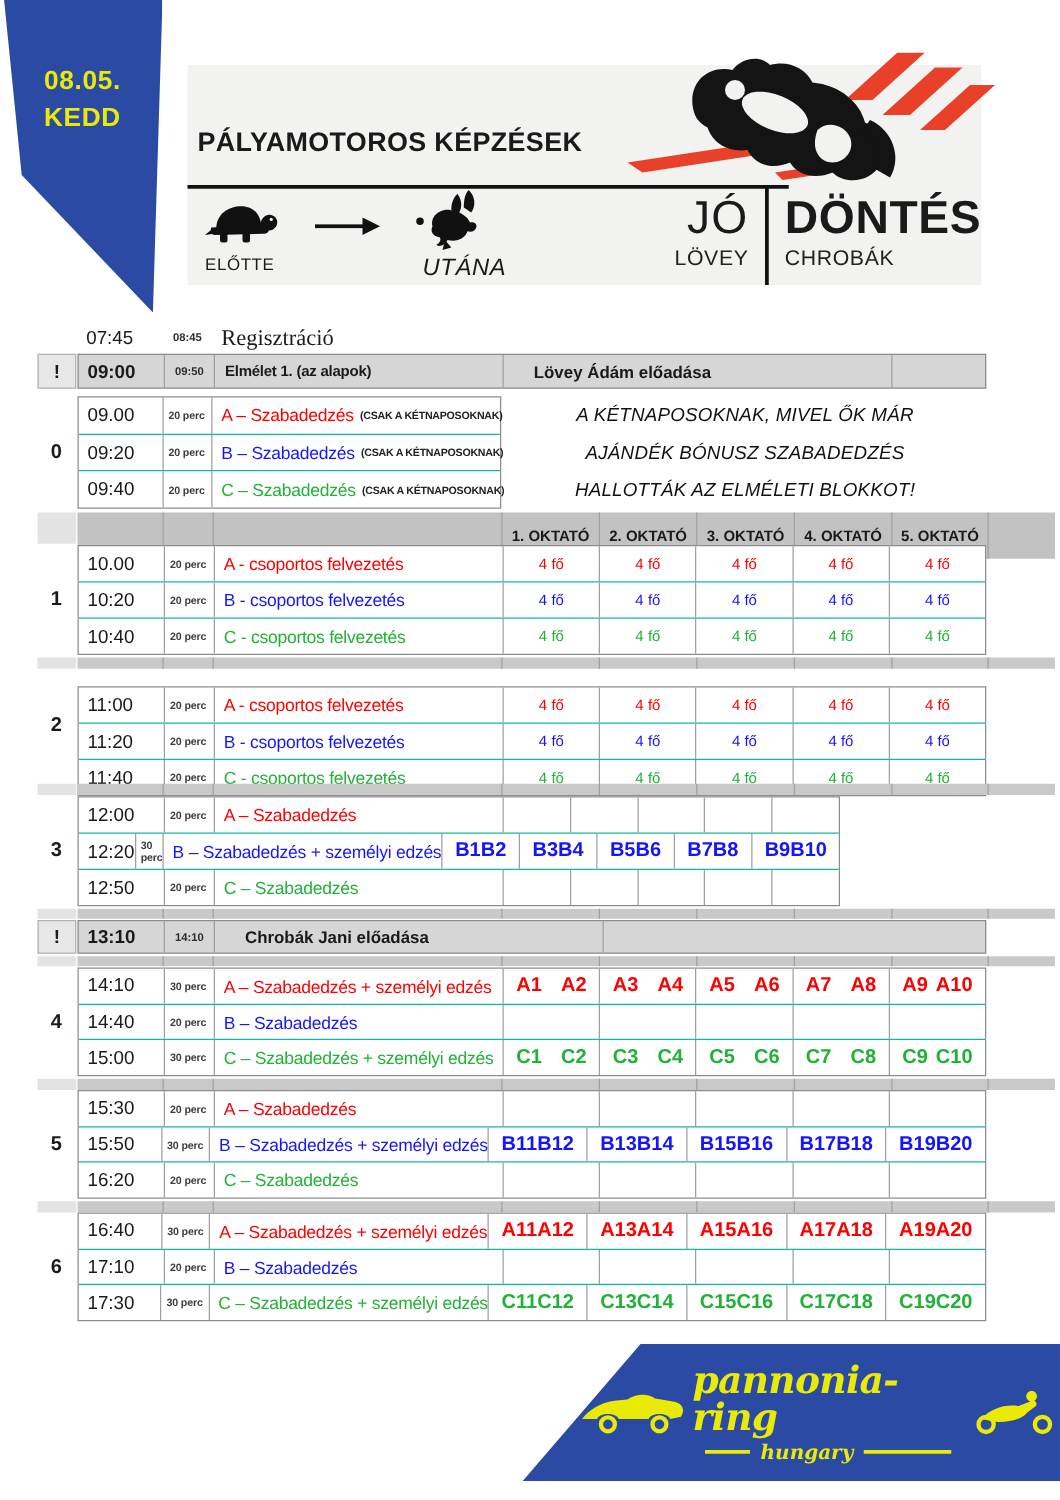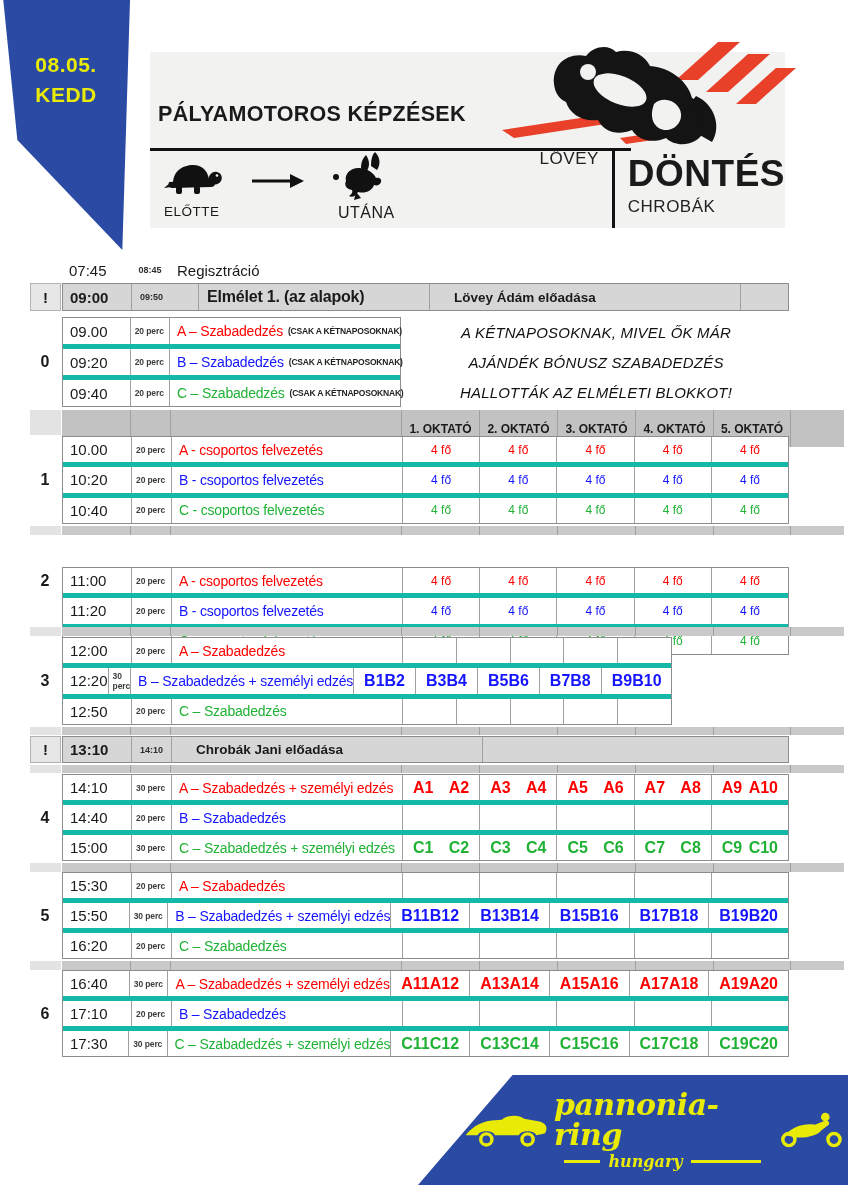--- a/index.html
+++ b/index.html
@@ -14,60 +14,60 @@
   .ribbon-date{padding-top:50px;}
 
   
   .header-box{position:absolute;left:150px;top:52px;width:635px;height:176px;background:#f2f2f1;}
   .header-title{position:absolute;left:8px;top:50px;font-size:21.5px;font-weight:700;letter-spacing:.3px;}
   .header-rule{position:absolute;left:0;top:96px;width:481px;height:3px;background:#111;}
   .icon-turtle{position:absolute;left:14px;top:108px;}
   .icon-arrow{position:absolute;left:102px;top:122px;}
   .icon-rabbit{position:absolute;left:182px;top:100px;}
   .lbl-before{position:absolute;left:14px;top:152px;font-size:13.5px;letter-spacing:.5px;}
-  .lbl-after{position:absolute;left:188px;top:152px;font-size:16px;letter-spacing:.5px;}
+  .lbl-after{position:absolute;left:188px;top:152px;font-size:19px;letter-spacing:.5px;font-style:italic;}
   .brand{position:absolute;left:250px;top:96px;width:385px;height:80px;display:flex;}
   .brand-left{width:230px;text-align:right;padding-right:13px;box-sizing:border-box;}
   .brand-right{flex:1;border-left:3px solid #111;padding-left:13px;}
   .brand-jo{font-size:37px;font-weight:400;line-height:44px;margin-top:4px;letter-spacing:1px;}
   .brand-dontes{font-size:37px;font-weight:700;line-height:44px;margin-top:4px;letter-spacing:.5px;}
   .brand-sub{font-size:17px;margin-top:1px;letter-spacing:.5px;color:#222;}
   .racer-logo{position:absolute;left:352px;top:-10px;}
   .red-fill{fill:var(--logo-red);}
   .dark-fill{fill:#141414;}
   .bg-fill{fill:#f2f2f1;}
 
   
   #schedule div{box-sizing:border-box;}
   .reg-row{position:absolute;left:62px;display:flex;align-items:center;}
   .cell{display:flex;align-items:center;}
   .t-time{width:68px;padding-left:7px;font-size:15px;}
   .t-end{width:40px;justify-content:center;font-size:9px;font-weight:700;color:#2e2e2e;}
-  .t-label{padding-left:7px;font-size:15px;}
+  .t-label{padding-left:7px;font-size:18px;font-family:Liberation Serif, serif;}
 
   .lec-excl{position:absolute;left:30px;width:31px;background:#e7e7e7;border:1px solid #b2b2b2;
             display:flex;align-items:center;justify-content:center;font-weight:700;font-size:15px;}
   .lec-band{position:absolute;left:62px;width:727px;background:#d6d6d6;border:1px solid #8d8d8d;display:flex;}
   .lec-band .t-time{font-weight:700;}
-  .lt-title{width:231px;font-weight:700;font-size:16px;padding-left:8px;letter-spacing:-.2px;margin-left:27px;}
+  .lt-title{width:231px;font-weight:700;font-size:12px;padding-left:8px;letter-spacing:-.2px;}
   .lt-speaker{width:311px;font-weight:700;font-size:13.5px;padding-left:24px;}
   .lt-tail{flex:1;}
   .bl{border-left:1px solid #a0a0a0;}
 
   .sep-left{position:absolute;left:30px;width:31px;background:#e3e3e3;}
   .sep-band{position:absolute;left:62px;width:782px;background:#c9c9c9;display:flex;}
   .okt-band{background:#c2c2c2;}
   .sep-c{height:100%;}
   .okt-label{display:flex;align-items:center;justify-content:center;font-size:12px;font-weight:700;}
 
   .group-num{position:absolute;left:30px;width:30px;display:flex;align-items:center;justify-content:center;
              font-weight:700;font-size:16px;}
   .block-box{position:absolute;left:62px;background:#fff;border:1px solid #8d8d8d;display:flex;flex-direction:column;}
   .block-row{flex:1;display:flex;min-height:0;}
-  .rb{border-bottom:5px solid #14b8a6;}
+  .rb{border-bottom:1px solid #14b8a6;}
   .t-dur{width:40px;font-size:8.5px;font-weight:600;color:#3c3c3c;padding-left:4px;letter-spacing:-.1px;}
   .t-act{width:231px;padding-left:7px;font-size:14px;letter-spacing:-.2px;white-space:nowrap;}
   .sfx{font-size:8.5px;font-weight:600;color:#222;margin-left:5px;white-space:nowrap;}
   .okt-cell{flex:1;display:flex;align-items:center;justify-content:center;font-size:12px;}
   .okt-cell.pair{justify-content:space-between;padding:0 10px;font-weight:700;font-size:16px;}
   .c-red{color:var(--red);}  .c-blue{color:var(--line-blue);}  .c-green{color:var(--green);}
 
   .bonus-note{position:absolute;left:403px;width:386px;display:flex;flex-direction:column;}
   .bonus-line{flex:1;display:flex;align-items:center;justify-content:center;font-style:italic;
               font-size:15px;font-weight:500;letter-spacing:.2px;color:#111;}
@@ -124,20 +124,21 @@
         <path d="M14 29 C12 21 20 15 28 16 C36 17 42 21 44 26 C47 25 50 27 49 30 C48 33 45 34 42 33 C40 39 33 42 26 40 C24 44 20 46 17 44 C20 42 21 40 20 38 C14 37 12 33 14 29 Z"></path>
         <path d="M24 40 L22 48 L29 46 Z"></path>
       </g>
     </svg>
 
     <div class="lbl-before">ELŐTTE</div>
     <div class="lbl-after">UTÁNA</div>
 
     <div class="brand">
       <div class="brand-left">
+        <div class="brand-jo">JÓ</div>
         <div class="brand-sub">LÖVEY</div>
       </div>
       <div class="brand-right">
         <div class="brand-dontes">DÖNTÉS</div>
         <div class="brand-sub">CHROBÁK</div>
       </div>
     </div>
 
     <svg class="racer-logo" width="300" height="115" viewBox="0 0 300 115">
       <g class="red-fill">
@@ -245,21 +246,21 @@
         <div class="sep-c bl" style="width: 40px;"></div>
         <div class="sep-c bl" style="width: 231px;"></div>
         <div class="sep-c bl" style="width: 78px;"></div>
         <div class="sep-c bl" style="width: 78px;"></div>
         <div class="sep-c bl" style="width: 78px;"></div>
         <div class="sep-c bl" style="width: 78px;"></div>
         <div class="sep-c bl" style="width: 77px;"></div>
         <div class="sep-c bl" style="flex: 1 1 0%;"></div>
       </div>
       <div class="group-num" style="top: 537px; height: 88px;">2</div>
-      <div class="block-box" style="top: 567px; height: 88px; width: 727px;">
+      <div class="block-box" style="top: 549px; height: 88px; width: 727px;">
         <div class="block-row rb">
           <div class="cell t-time">11:00</div>
           <div class="cell t-dur bl">20 perc</div>
           <div class="cell t-act bl c-red">A -  csoportos felvezetés</div>
           <div class="okt-cell bl c-red">4 fő</div>
           <div class="okt-cell bl c-red">4 fő</div>
           <div class="okt-cell bl c-red">4 fő</div>
           <div class="okt-cell bl c-red">4 fő</div>
           <div class="okt-cell bl c-red">4 fő</div>
         </div>

